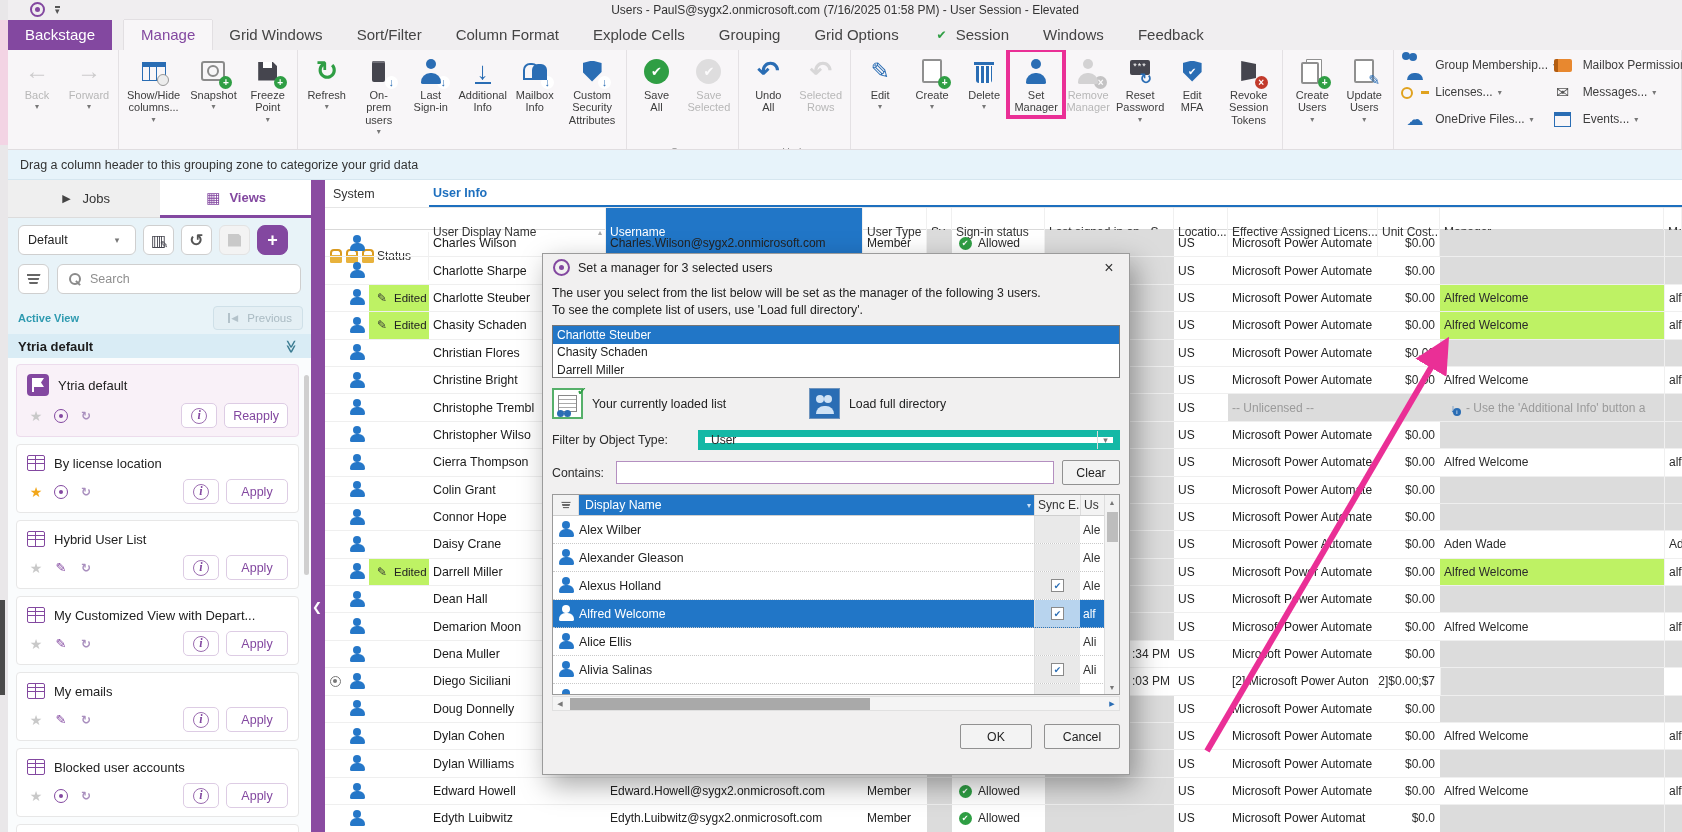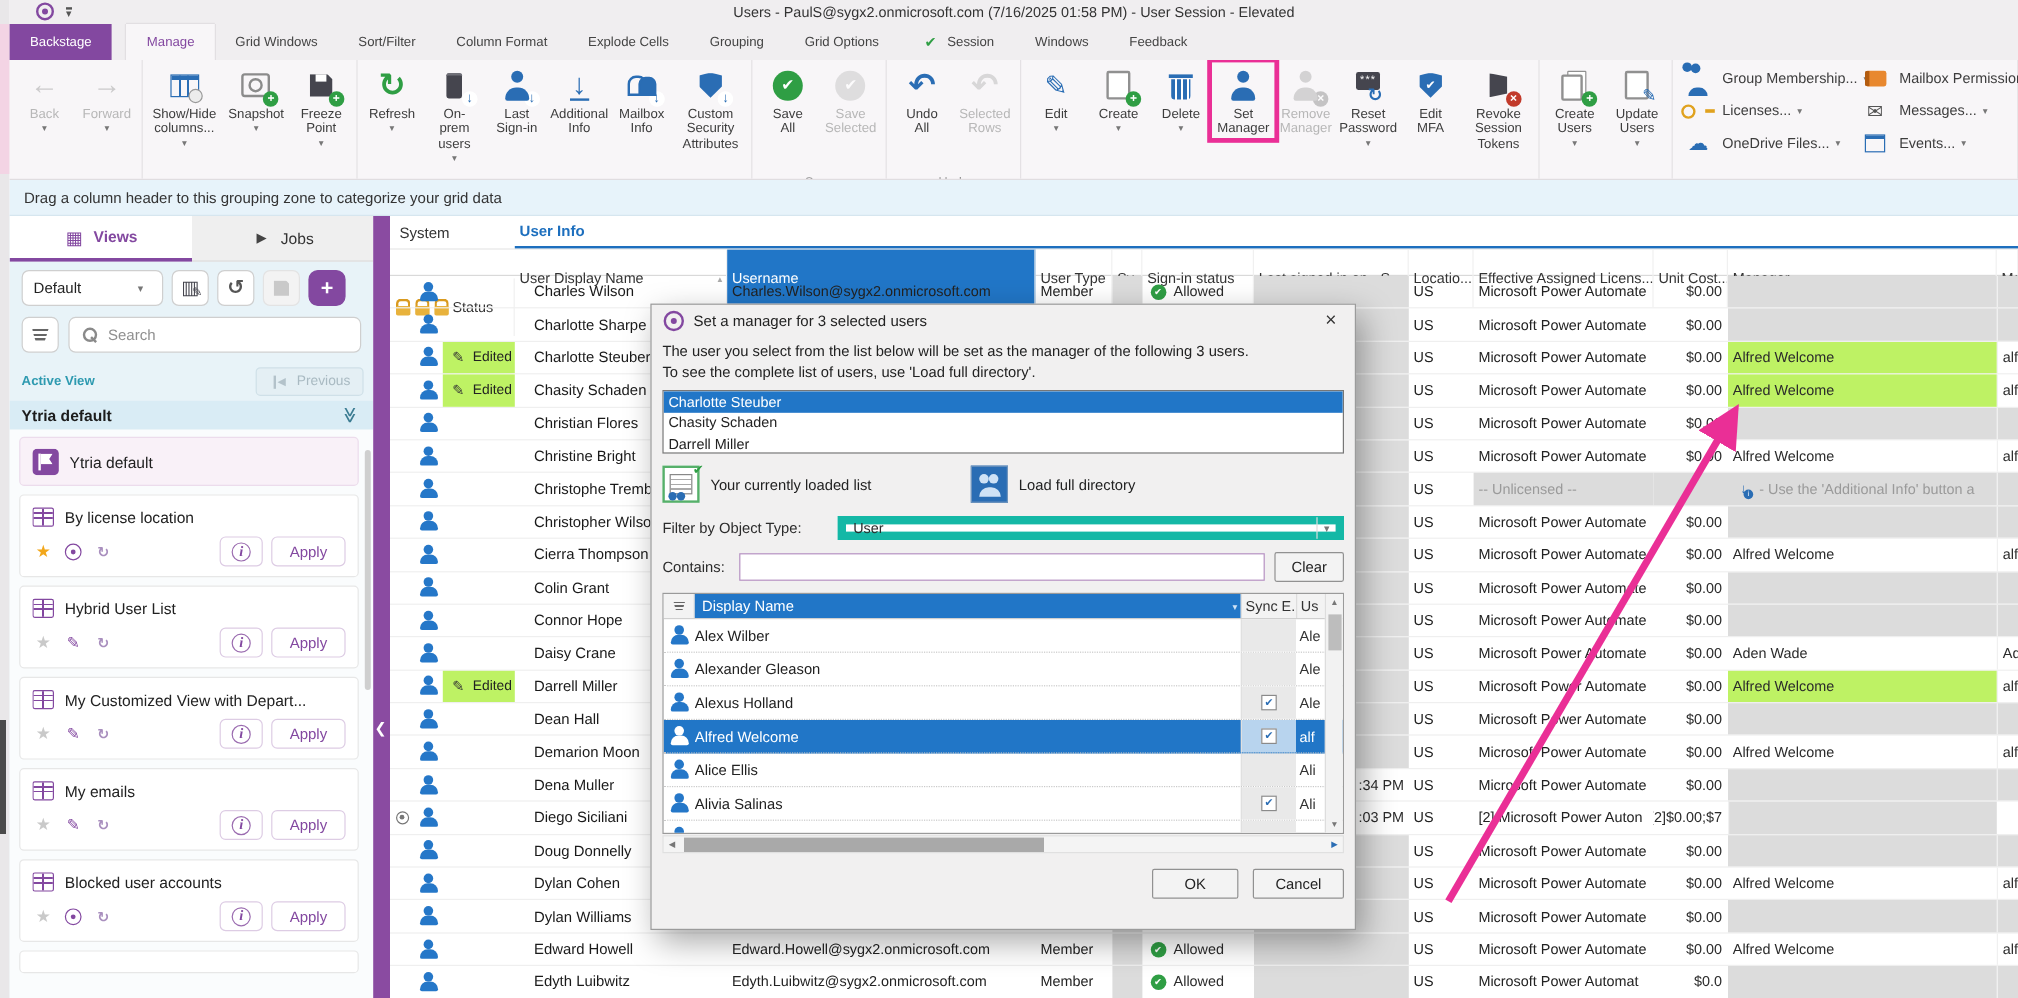--- a/index.html
+++ b/index.html
@@ -110,21 +110,21 @@
   
   .titlebar { position:absolute; left:8px; top:0; right:0; height:20px; background:#f0eef0; }
   .titlebar .title { position:absolute; left:0; right:0; top:3px; text-align:center; font-size:12px; color:#333; }
   .qat { position:absolute; left:22px; top:2px; display:flex; gap:10px; align-items:center; }
   .qat .logo { width:15px; height:15px; border:2px solid #8348a0; border-radius:50%; position:relative; }
   .qat .logo::after { content:""; width:5px; height:5px; background:#8348a0; border-radius:50%; position:absolute; left:3px; top:3px; }
   .qat .more { font-size:9px; color:#555; border-top:2px solid #555; line-height:6px; }
 
   
   .tabrow { position:absolute; left:8px; top:20px; right:0; height:30px; background:#f0eef0; display:flex; align-items:stretch; }
-  .rtab { padding:0 17px; line-height:30px; font-size:11px; color:#444; display:flex; align-items:center; gap:5px; }
+  .rtab { padding:0 17px; line-height:30px; font-size:15px; color:#444; display:flex; align-items:center; gap:5px; }
   .rtab.backstage { background:#8348a0; color:#fff; margin-right:12px; }
   .rtab.active { background:#f8f6f8; color:#8348a0; box-shadow:0 -1px 0 #e2dfe2, -1px 0 0 #e2dfe2, 1px 0 0 #e2dfe2; }
 
   
   .ribbon { position:absolute; left:8px; top:50px; right:0; height:100px; background:#f8f6f8; border-bottom:1px solid #e0dde0; display:flex; overflow:hidden; }
   .rib-group { display:flex; flex-direction:column; border-right:1px solid #e4e1e4; padding:3px 4px 1px;gap:31px; }
   .rib-btns { display:flex; align-items:flex-start; gap:2px; flex:1; }
   .rib-grplbl { text-align:center; font-size:10.5px; color:#8a8a8a; padding:1px 2px 2px; }
   .rib-btn { display:flex; flex-direction:column; align-items:center; min-width:50px; padding:3px 4px 0; gap:3px; cursor:default; }
   .rib-lbl { font-size:11px; line-height:1.12; text-align:center; white-space:pre-line; color:#3d3d3d; }
@@ -180,21 +180,21 @@
   .band-info { grid-column:4/15; padding-left:4px; font-size:12.5px; color:#1d6fbe; font-weight:bold; border-bottom:2px solid #1d6fbe; height:100%; display:flex; align-items:center; }
   .ghead { display:grid; grid-template-columns:var(--gcols); height:22px; border-bottom:1px solid #d9d9d9; align-items:center; font-size:12px; color:#333; }
   .ghead > div { padding-left:4px; white-space:nowrap; overflow:hidden; height:100%; display:flex; align-items:center; border-right:1px solid #f0f0f0; }
   .h-status { grid-column:1/4; gap:3px;margin-top:48px; }
   .h-username { background:#2176c7; color:#fff; }
   .sortmark { font-size:8px; color:#aaa; margin-left:auto; margin-right:3px; }
   .grows { position:absolute; top:50px; left:0; right:0; bottom:0; }
   .grow { display:grid; grid-template-columns:var(--gcols); height:27.4px; border-bottom:1px solid #efefef; align-items:center; }
   .grow > div { height:100%; display:flex; align-items:center; padding-left:4px; white-space:nowrap; overflow:hidden; }
   .c-rec, .c-person { justify-content:center; padding-left:0 !important; }
-  .c-name { font-size:12.4px; color:#1a1a1a;margin-left:12px; }
+  .c-name { font-size:12.4px; color:#1a1a1a; }
   .c-user, .c-type, .c-loc, .c-lic { font-size:12px; color:#222; }
   .c-cost { justify-content:flex-end; padding-right:5px; }
   .c-last { justify-content:flex-end; padding-right:4px; }
   .c-signin { gap:4px; }
   .c-sy.graycell, .graycell { background:#dcdcdc; }
   .chip { display:flex; align-items:center; gap:3px; font-size:11.5px; color:#222; }
   .grow.edited .c-status, .grow.edited .c-mgr { background:#bef264; }
   .grow.unlic .c-lic, .grow.unlic .c-cost, .grow.unlic .c-mgr, .grow.unlic .c-mgru { background:#dcdcdc; color:#9a9a9a; }
   .c-mgr { gap:4px; }
   .c-mgru { border-left:1px solid #f0f0f0; }
@@ -648,28 +648,28 @@
         </div>
       <div class="rib-grplbl">User Management</div>
     </div>
   </div>
 
 <div class="groupzone">Drag a column header to this grouping zone to categorize your grid data</div>
 
 <div class="sidebar">
   <div class="sb-tabs">
 
+      <div class="sb-tab">
+        <span class="ic ic16 ic-play"></span>
+        <span>Jobs</span>
+      </div>
+
       <div class="sb-tab active">
         <span class="ic ic16 ic-viewsgrid"></span>
         <span>Views</span>
-      </div>
-
-      <div class="sb-tab">
-        <span class="ic ic16 ic-play"></span>
-        <span>Jobs</span>
       </div>
     </div>
   <div class="sb-toolbar">
     <div class="sb-select">
       <span>Default</span>
       <span class="ic ic16 ic-caret"></span>
     </div>
     <div style="display:flex;gap:7px">
 
         <div class="sb-ibtn">
@@ -708,20 +708,32 @@
   <div class="sb-viewhdr">
     <span class="t">Ytria default</span>
     <span class="ic ic16 ic-dblchev"></span>
   </div>
   <div class="sb-cards">
 
       <div class="card active">
         <div class="card-title">
           <span class="ic ic16 ic-flagt"></span>
           <span>Ytria default</span>
+        </div>
+        <div class="card-badges">
+          <span class="ic ic16 ic-star"></span>
+          <span class="ic ic16 ic-ybadge"></span>
+          <span class="ic ic16 ic-refb"></span>
+          <span class="sp"></span>
+          <div class="infobtn">
+            <span class="ring">
+              <span class="ic ic16 ic-info"></span>
+            </span>
+          </div>
+          <div class="actbtn">Reapply</div>
         </div>
       </div>
 
       <div class="card">
         <div class="card-title">
           <span class="ic ic16 ic-tblp"></span>
           <span>By license location</span>
         </div>
         <div class="card-badges">
           <span class="ic ic16 ic-star on"></span>

